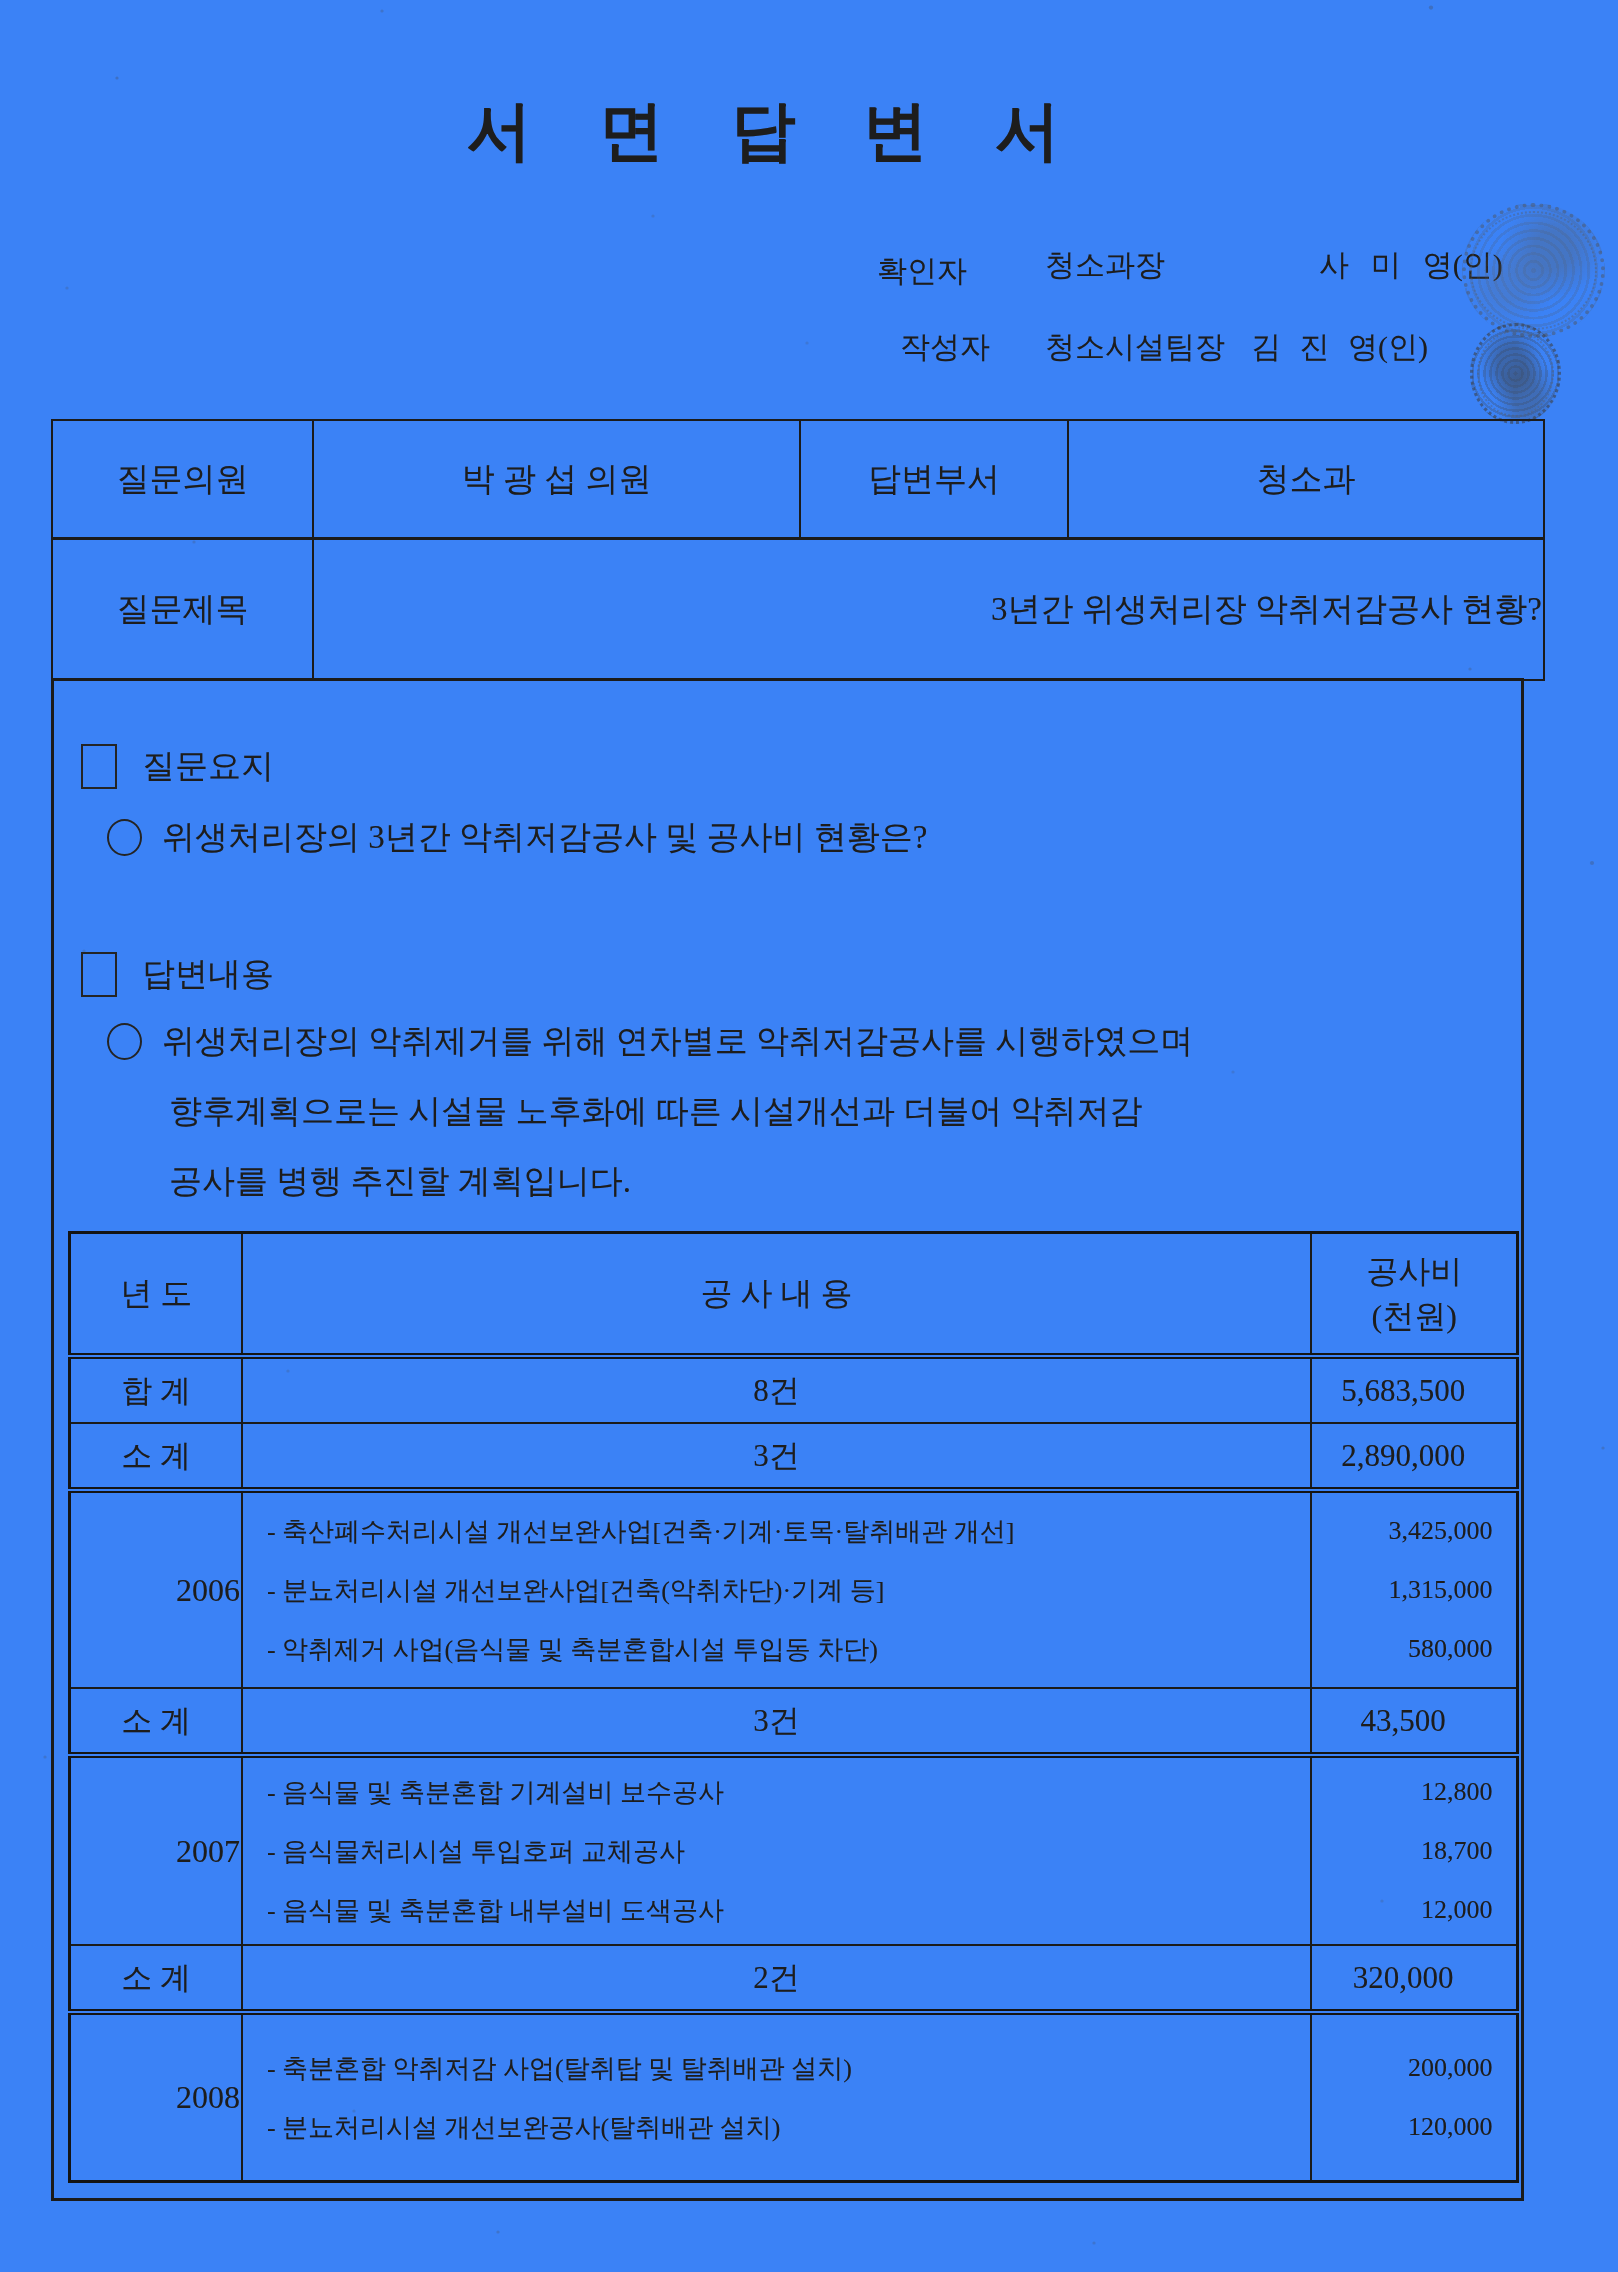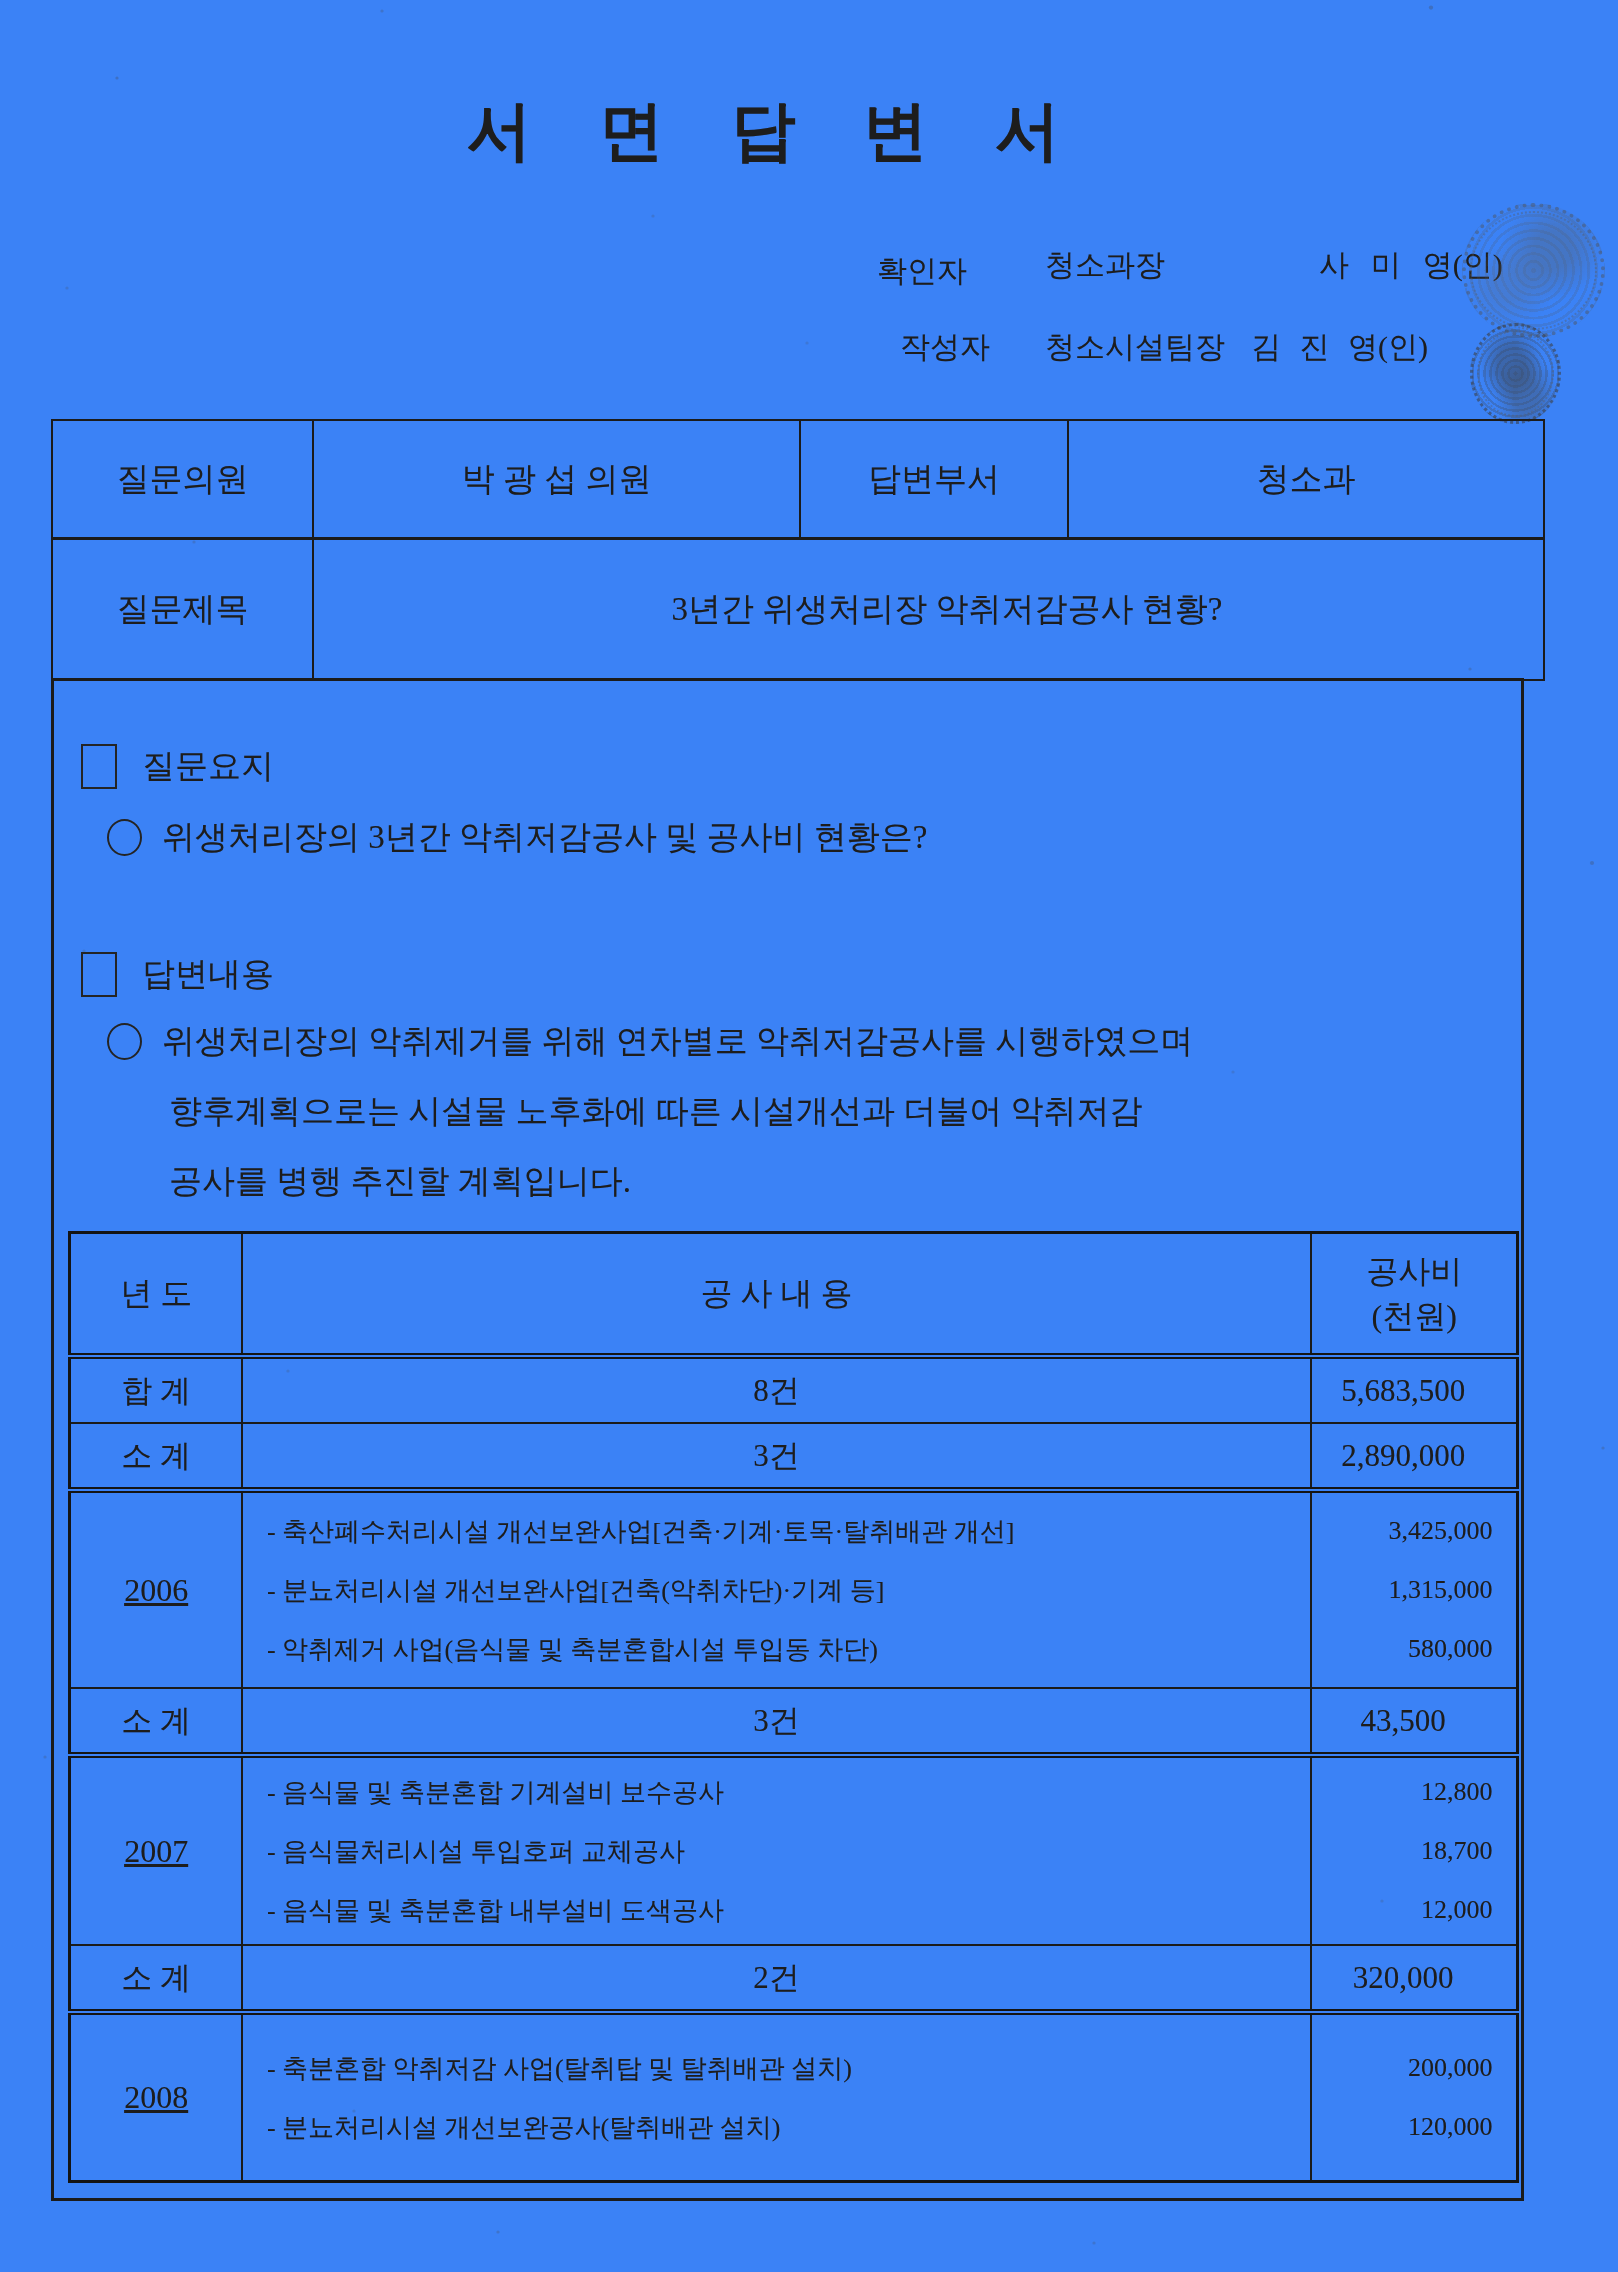--- a/index.html
+++ b/index.html
@@ -51,21 +51,21 @@
       radial-gradient(ellipse at 62% 72%, rgba(70,70,70,.45) 0 16%, transparent 42%),
       repeating-radial-gradient(circle at 50% 50%, rgba(60,60,60,.3) 0 2.2px, transparent 2.2px 6px);
   }
   .stamp::before{content:"";position:absolute;inset:4.4px;border-radius:50%;border:2.2px dotted rgba(90,90,90,.45);}
   
   .t1{position:absolute;left:51px;top:419px;width:1491px;border-collapse:collapse;table-layout:fixed;}
   .t1,.t1 td{border:2.8px solid #1b1b1b;}
   .t1 td{border-width:2.2px;text-align:center;vertical-align:middle;font-size:33px;overflow:hidden;}
   .t1 tr.r1 td{height:114px;}
   .t1 tr.r2 td{height:137px;border-top-width:3.9px;}
-  .t1 .q-title-cell{text-align:center;padding-left:38px;}
+  .t1 .q-title-cell{text-align:right;padding-left:38px;}
   
   .obox{position:absolute;left:51px;top:678px;width:1473px;height:1523px;
     border:3.3px solid #1b1b1b;box-sizing:border-box;}
   .hline{position:absolute;display:flex;align-items:center;white-space:nowrap;}
   .mark-sq{width:32px;height:41px;border:2.8px solid #242424;flex:none;margin-right:25.4px;}
   .mark-ci{width:31px;height:33px;border:2.8px solid #242424;border-radius:50%;flex:none;margin-right:20px;}
   .q-head{left:26.5px;top:62px;height:46px;font-size:33px;}
   .q-item{left:53px;top:137px;height:39px;font-size:33px;}
   .a-head{left:26.5px;top:270px;height:46px;font-size:33px;}
   .answer{position:absolute;left:53px;top:325px;font-size:33px;}
@@ -75,21 +75,21 @@
   .wt{position:absolute;left:14.4px;top:550px;width:1448px;border-collapse:collapse;table-layout:fixed;background:transparent;}
   .wt{border:3.9px solid #141414;}
   .wt td{border:2.2px solid #1b1b1b;vertical-align:middle;overflow:hidden;font-size:31px;}
   .wt tr.wt-header td{height:117px;text-align:center;font-size:32px;}
   .wt td.cost-hd{font-size:29px;line-height:1.4;}
   .wt td.cost-hd .blk{display:block;}
   .wt tr.wt-total td,.wt tr.wt-sub td{height:61px;text-align:center;}
   .wt tr.wt-total td{border-top:6.6px double #141414;}
   .wt tr.wt-sub td{border-top:2.8px solid #1b1b1b;}
   .wt tr.wt-group td{border-top:6.6px double #141414;}
-  .wt td.year-cell{text-align:center;font-size:32px;text-decoration:underline;}
+  .wt td.year-cell{text-align:right;font-size:32px;}
   .wt td.cost-val{text-align:right;padding-right:23px;font-family:Liberation Serif, serif;}
   .wt tr.g-a td{height:192px;} .wt tr.g-b td{height:184px;} .wt tr.g-c td{height:163px;}
   .wt td.desc-cell{padding-left:24px;}
   .wt .iline{height:59px;display:flex;align-items:center;font-size:26px;white-space:nowrap;}
   .wt td.costs .iline{justify-content:flex-end;padding-right:23px;}
 </style>
 </head>
 <body>
 
 <div class="page">

